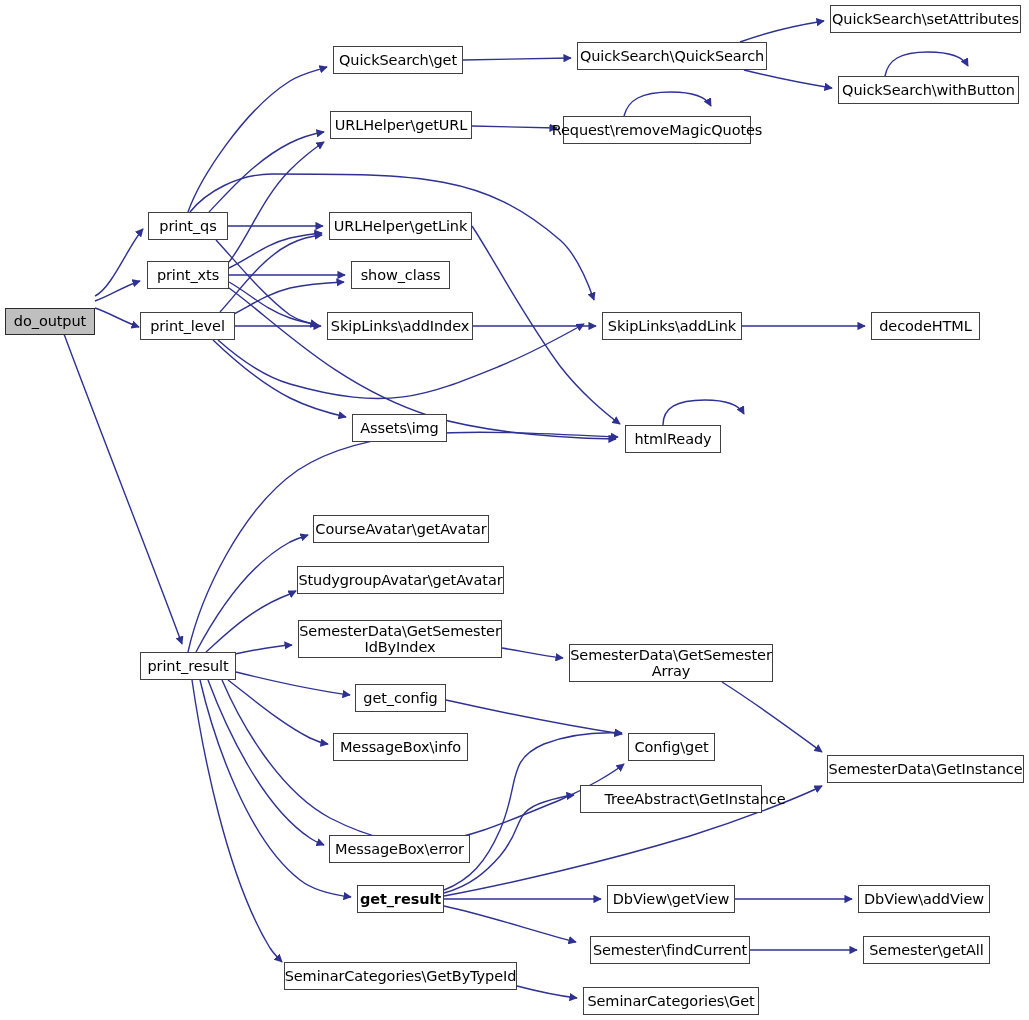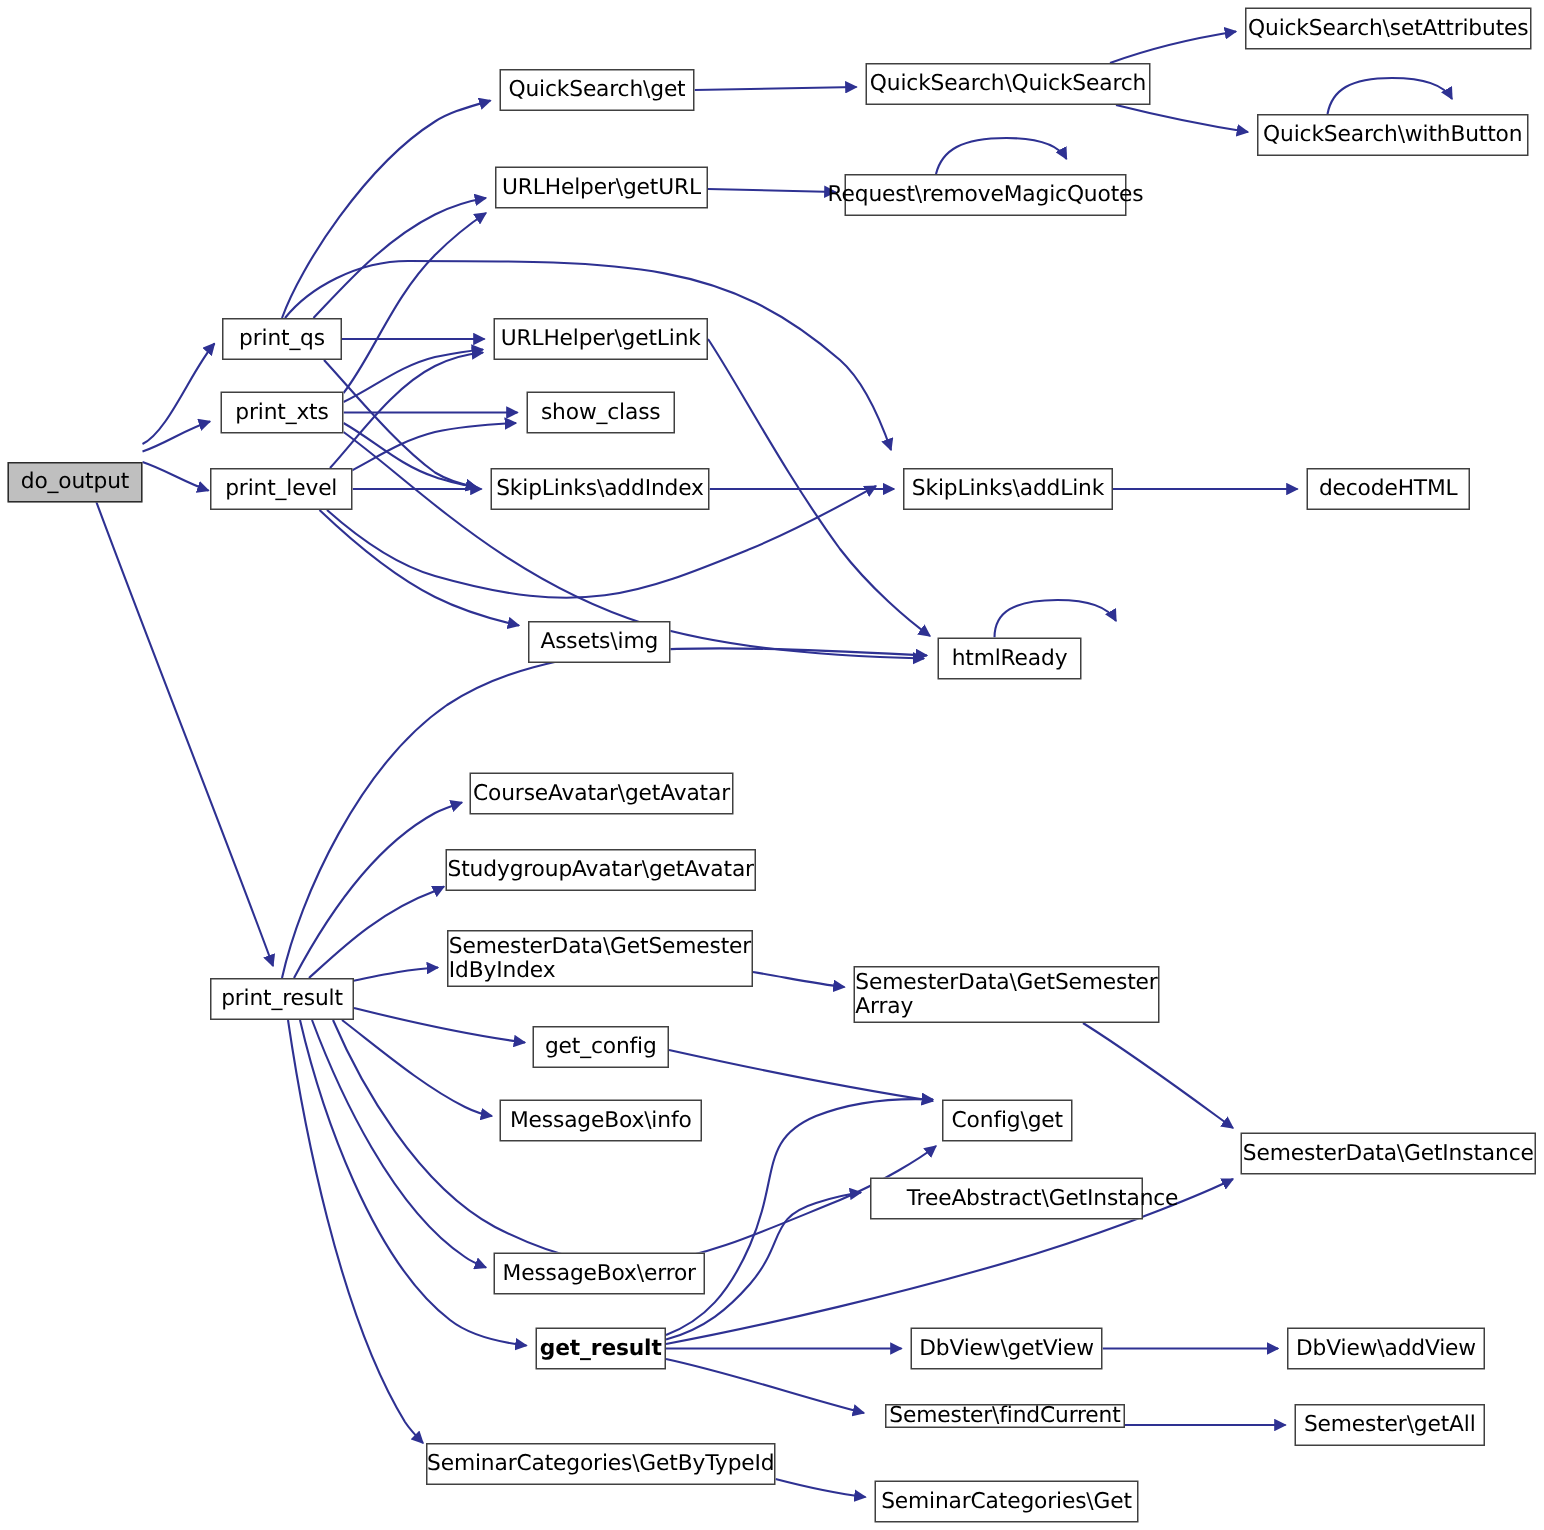--- a/index.html
+++ b/index.html
@@ -28,20 +28,21 @@
     position: absolute;
     box-sizing: border-box;
     border: 1px solid #404040;
     background: #ffffff;
     color: #000000;
     font-size: 14.5px;
     line-height: 1.12;
     display: flex;
     align-items: center;
     justify-content: center;
+    text-align: center;
     white-space: pre-line;
     letter-spacing: -0.1px;
   }
   .node.root {
     background: #bfbfbf;
     border-color: #2b2b2b;
   }
 </style>
 </head>
 <body>
@@ -132,19 +133,19 @@
       <div class="node" style="left: 355px; top: 684px; width: 91px; height: 28px;">get_config</div>
       <div class="node" style="left: 333px; top: 733px; width: 135px; height: 28px;">MessageBox\info</div>
       <div class="node" style="left: 329px; top: 835px; width: 141px; height: 28px;">MessageBox\error</div>
       <div class="node" style="left: 357px; top: 885px; width: 87px; height: 28px; font-weight: bold;">get_result</div>
       <div class="node" style="left: 284px; top: 962px; width: 233px; height: 28px;">SeminarCategories\GetByTypeId</div>
       <div class="node" style="left: 569px; top: 644px; width: 204px; height: 38px;">SemesterData\GetSemester
 Array</div>
       <div class="node" style="left: 628px; top: 733px; width: 87px; height: 28px;">Config\get</div>
       <div class="node" style="left: 580px; top: 785px; width: 182px; height: 28px; padding-left: 48px;">TreeAbstract\GetInstance</div>
       <div class="node" style="left: 607px; top: 885px; width: 128px; height: 28px;">DbView\getView</div>
-      <div class="node" style="left: 590px; top: 936px; width: 160px; height: 16px;">Semester\findCurrent</div>
+      <div class="node" style="left: 590px; top: 936px; width: 160px; height: 28px;">Semester\findCurrent</div>
       <div class="node" style="left: 583px; top: 987px; width: 176px; height: 28px;">SeminarCategories\Get</div>
       <div class="node" style="left: 827px; top: 755px; width: 197px; height: 28px;">SemesterData\GetInstance</div>
       <div class="node" style="left: 858px; top: 885px; width: 132px; height: 28px;">DbView\addView</div>
       <div class="node" style="left: 863px; top: 936px; width: 127px; height: 28px;">Semester\getAll</div>
     </div>
 </div>
 
 </body></html>

